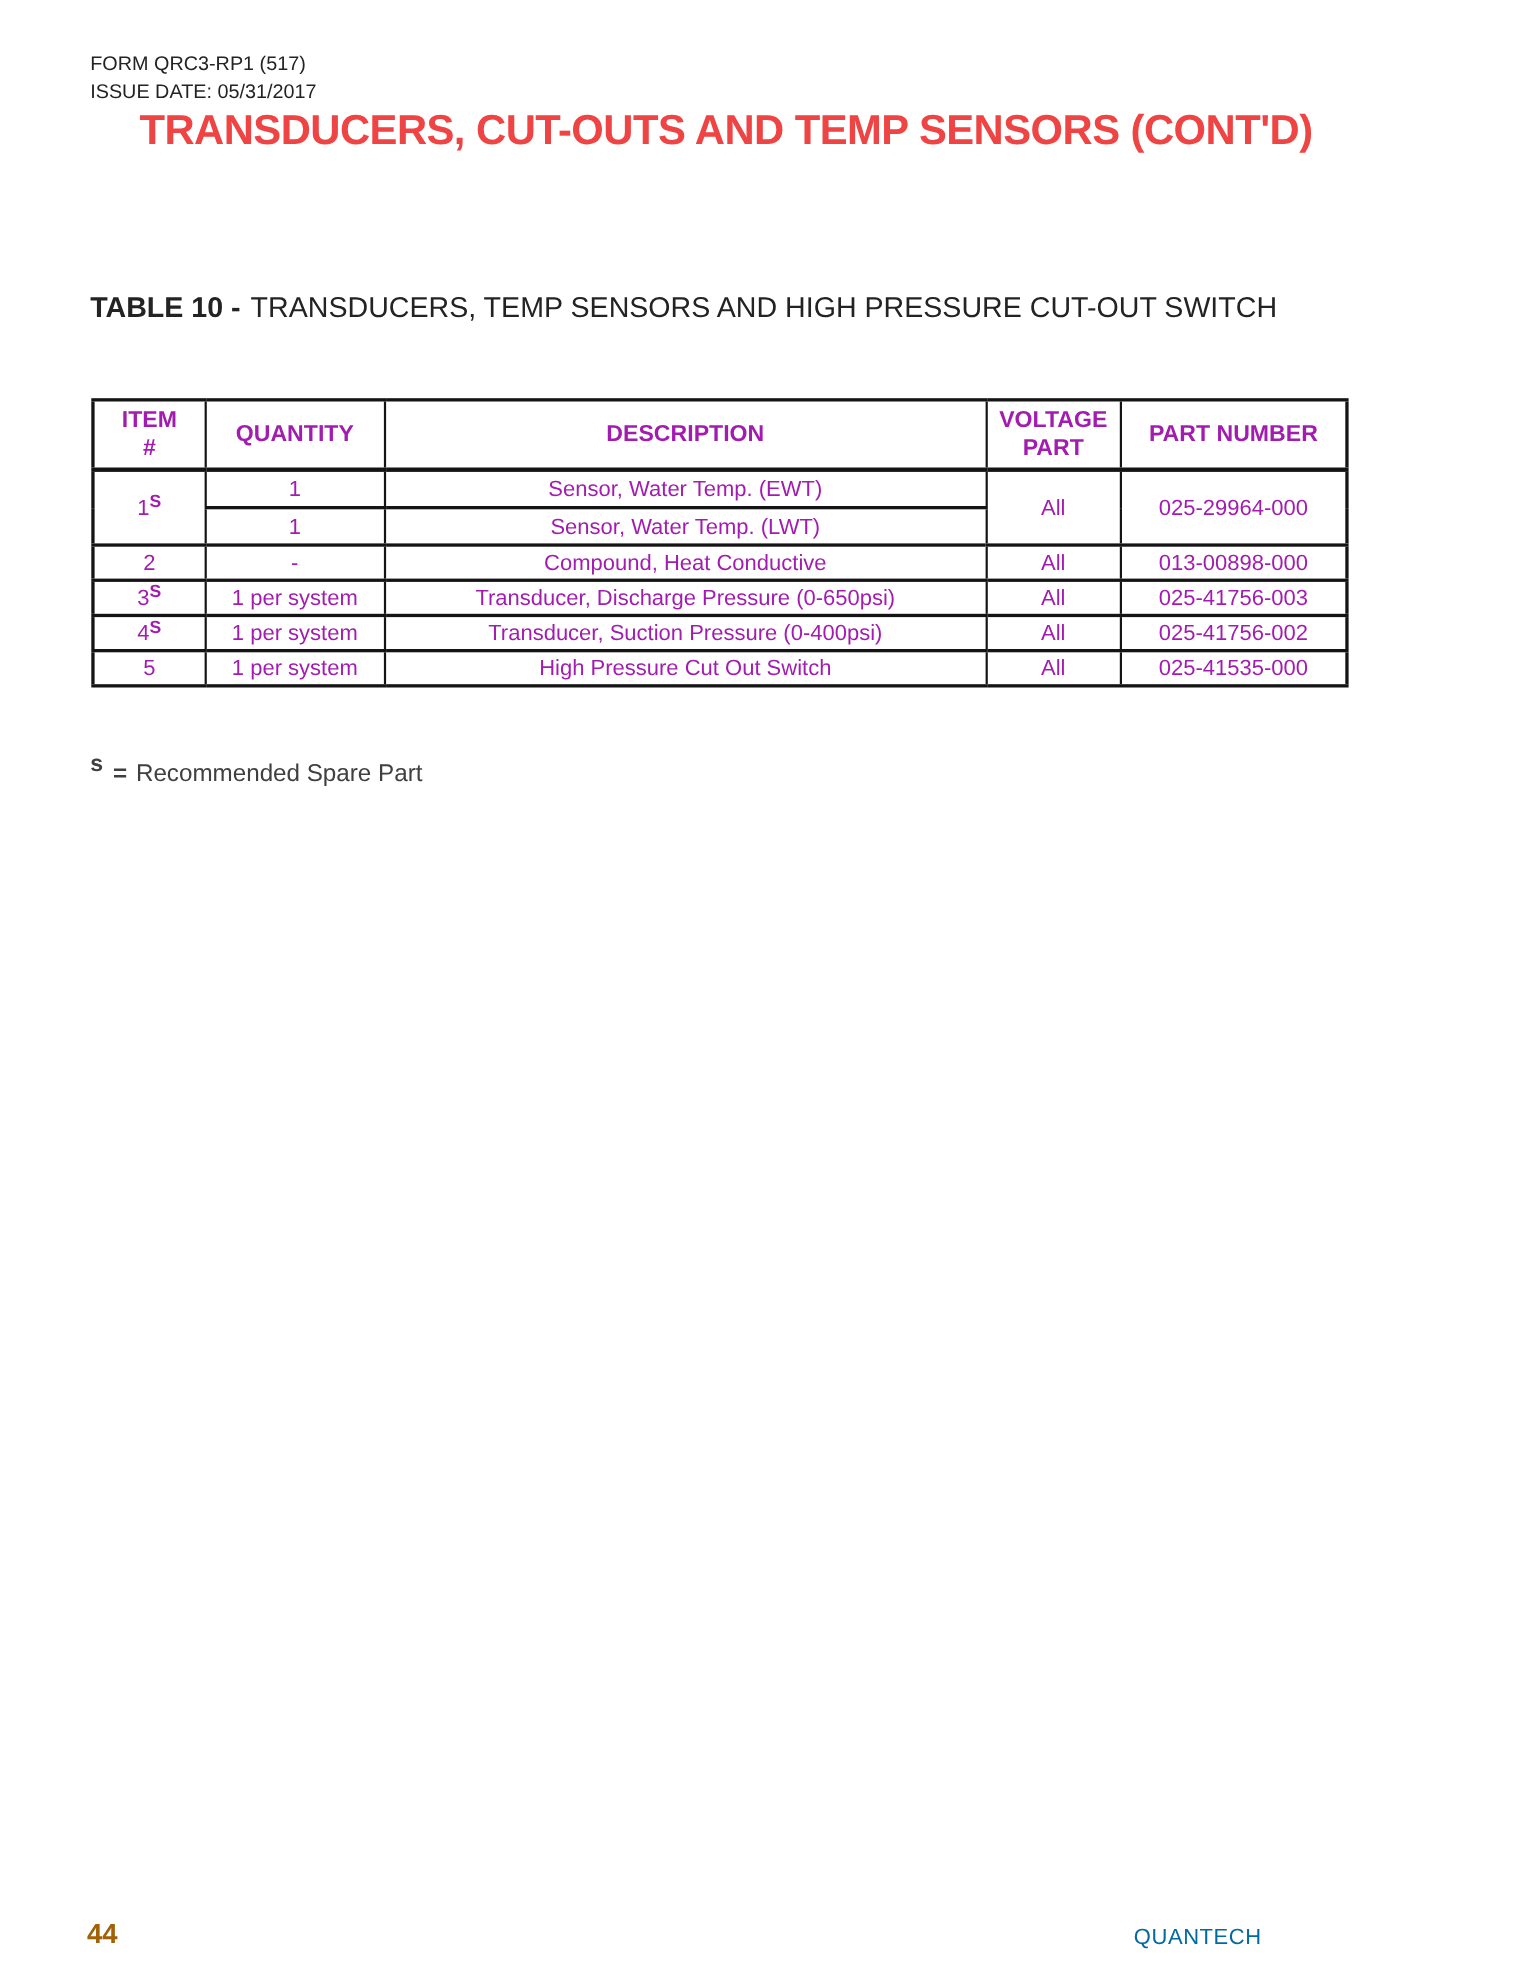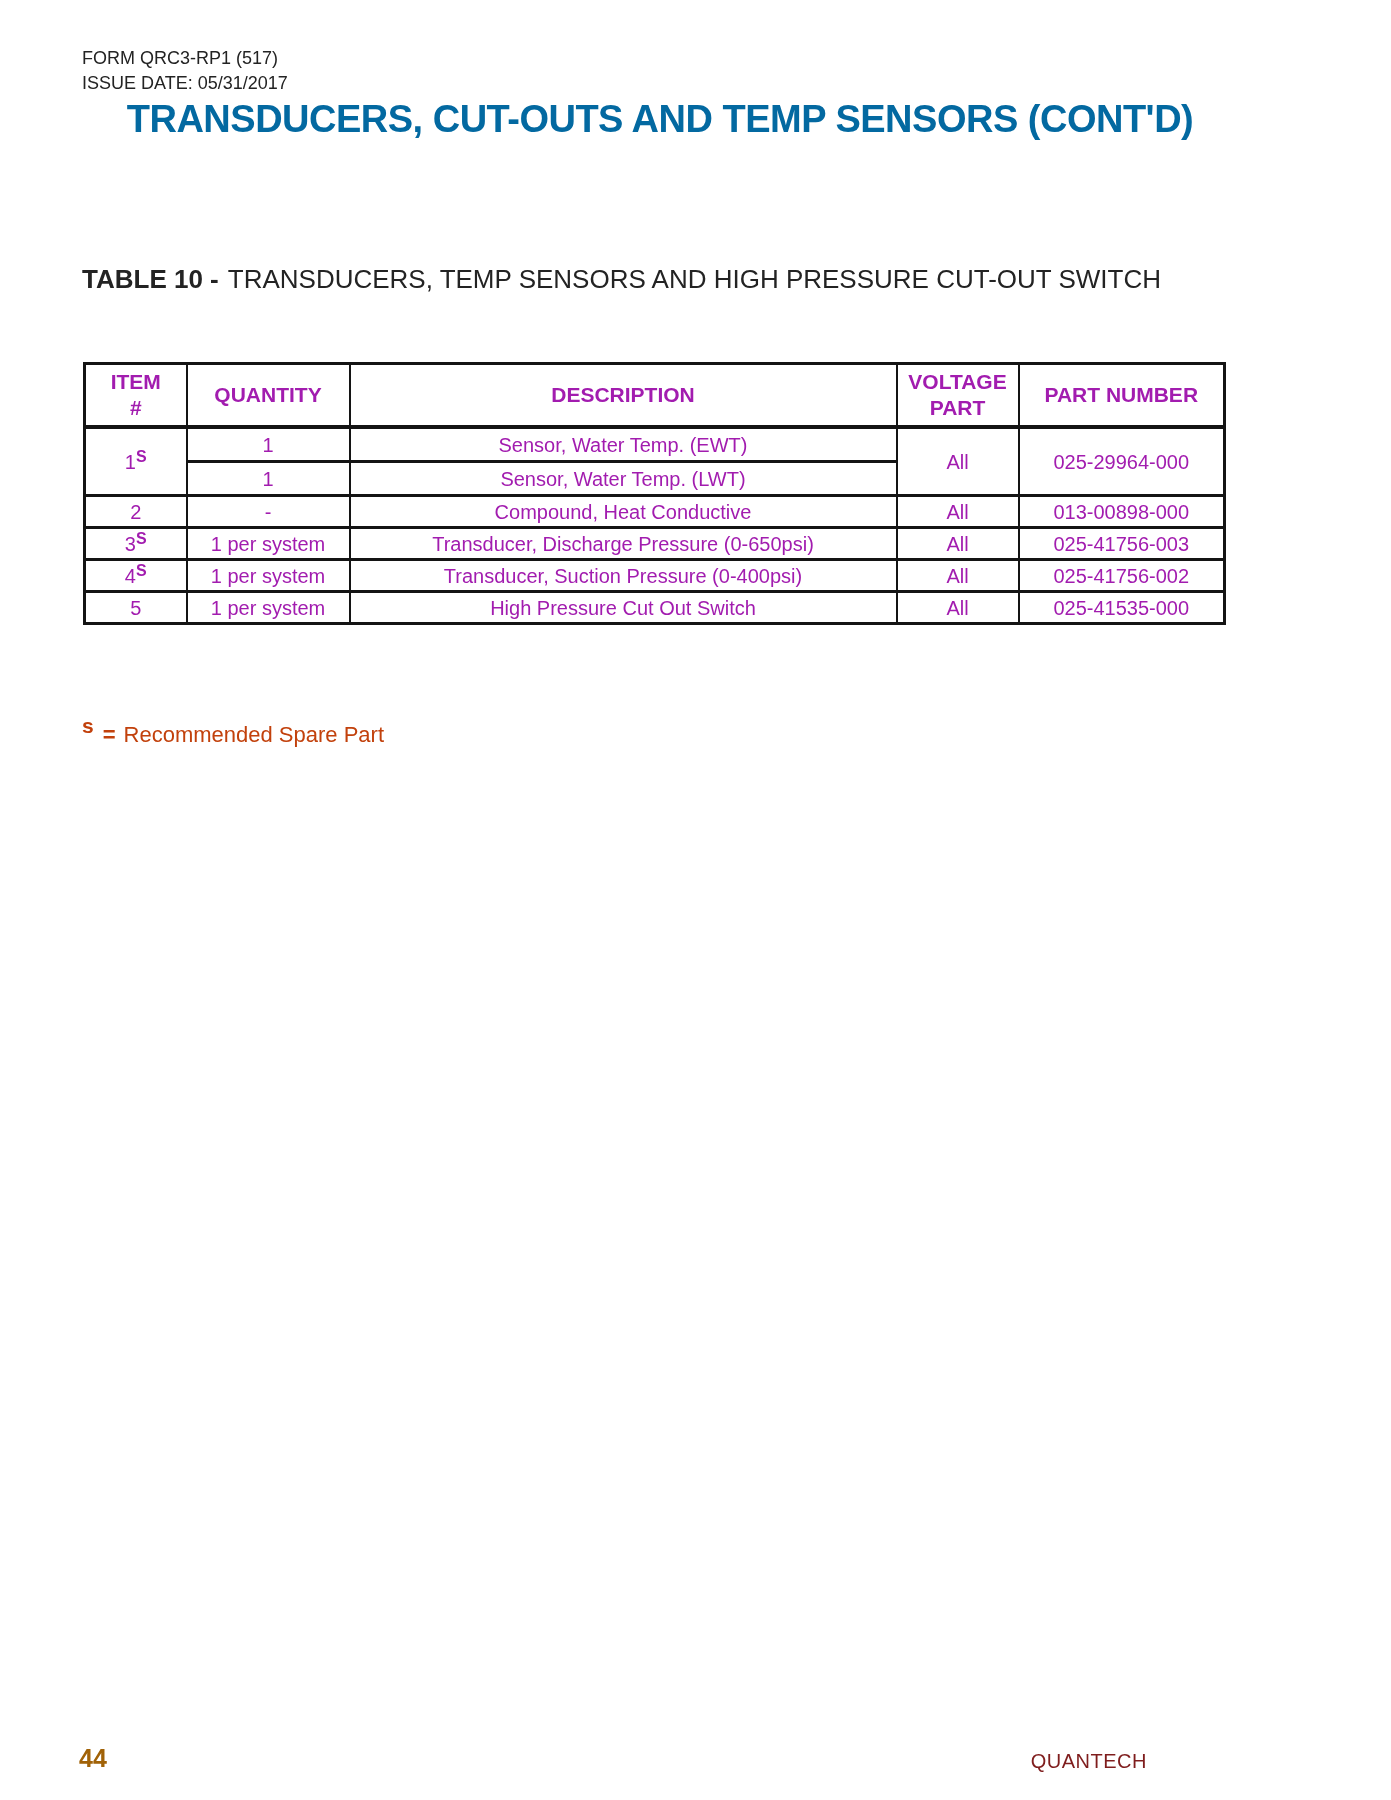--- a/index.html
+++ b/index.html
@@ -25,21 +25,21 @@
 
   .doc-title {
     position: absolute;
     left: 0;
     top: 98px;
     width: 1320px;
     text-align: center;
     font-size: 38px;
     font-weight: bold;
     letter-spacing: -0.5px;
-    color: #0369a1;
+    color: #ef4444;
     white-space: nowrap;
   }
 
   .table-caption {
     position: absolute;
     left: 82px;
     top: 264px;
     font-size: 26px;
     color: #232323;
     white-space: nowrap;
@@ -88,23 +88,22 @@
     font-size: 16px;
     vertical-align: 7px;
     line-height: 0;
   }
 
   .footnote {
     position: absolute;
     left: 82px;
     top: 690px;
     font-size: 22px;
-    color: #c2410c;
-    white-space: nowrap;
-    margin-top: 32px;
+    color: #404040;
+    white-space: nowrap;
   }
   .footnote .fn-sup {
     font-weight: bold;
     font-size: 21px;
     vertical-align: 9px;
     line-height: 0;
   }
   .footnote .fn-eq { font-weight: bold; margin-left: 9px; }
   .footnote .fn-text { margin-left: 8px; }
 
@@ -114,21 +113,21 @@
     top: 1744px;
     font-size: 25px;
     font-weight: bold;
     color: #a16207;
   }
   .brand {
     position: absolute;
     right: 158px;
     top: 1750px;
     font-size: 20px;
-    color: #7f1d1d;
+    color: #0369a1;
     letter-spacing: 0.5px;
   }
 </style>
 </head>
 <body>
 
 <div class="page">
 
   <div class="doc-header">
     <div>FORM QRC3-RP1 (517)</div>

